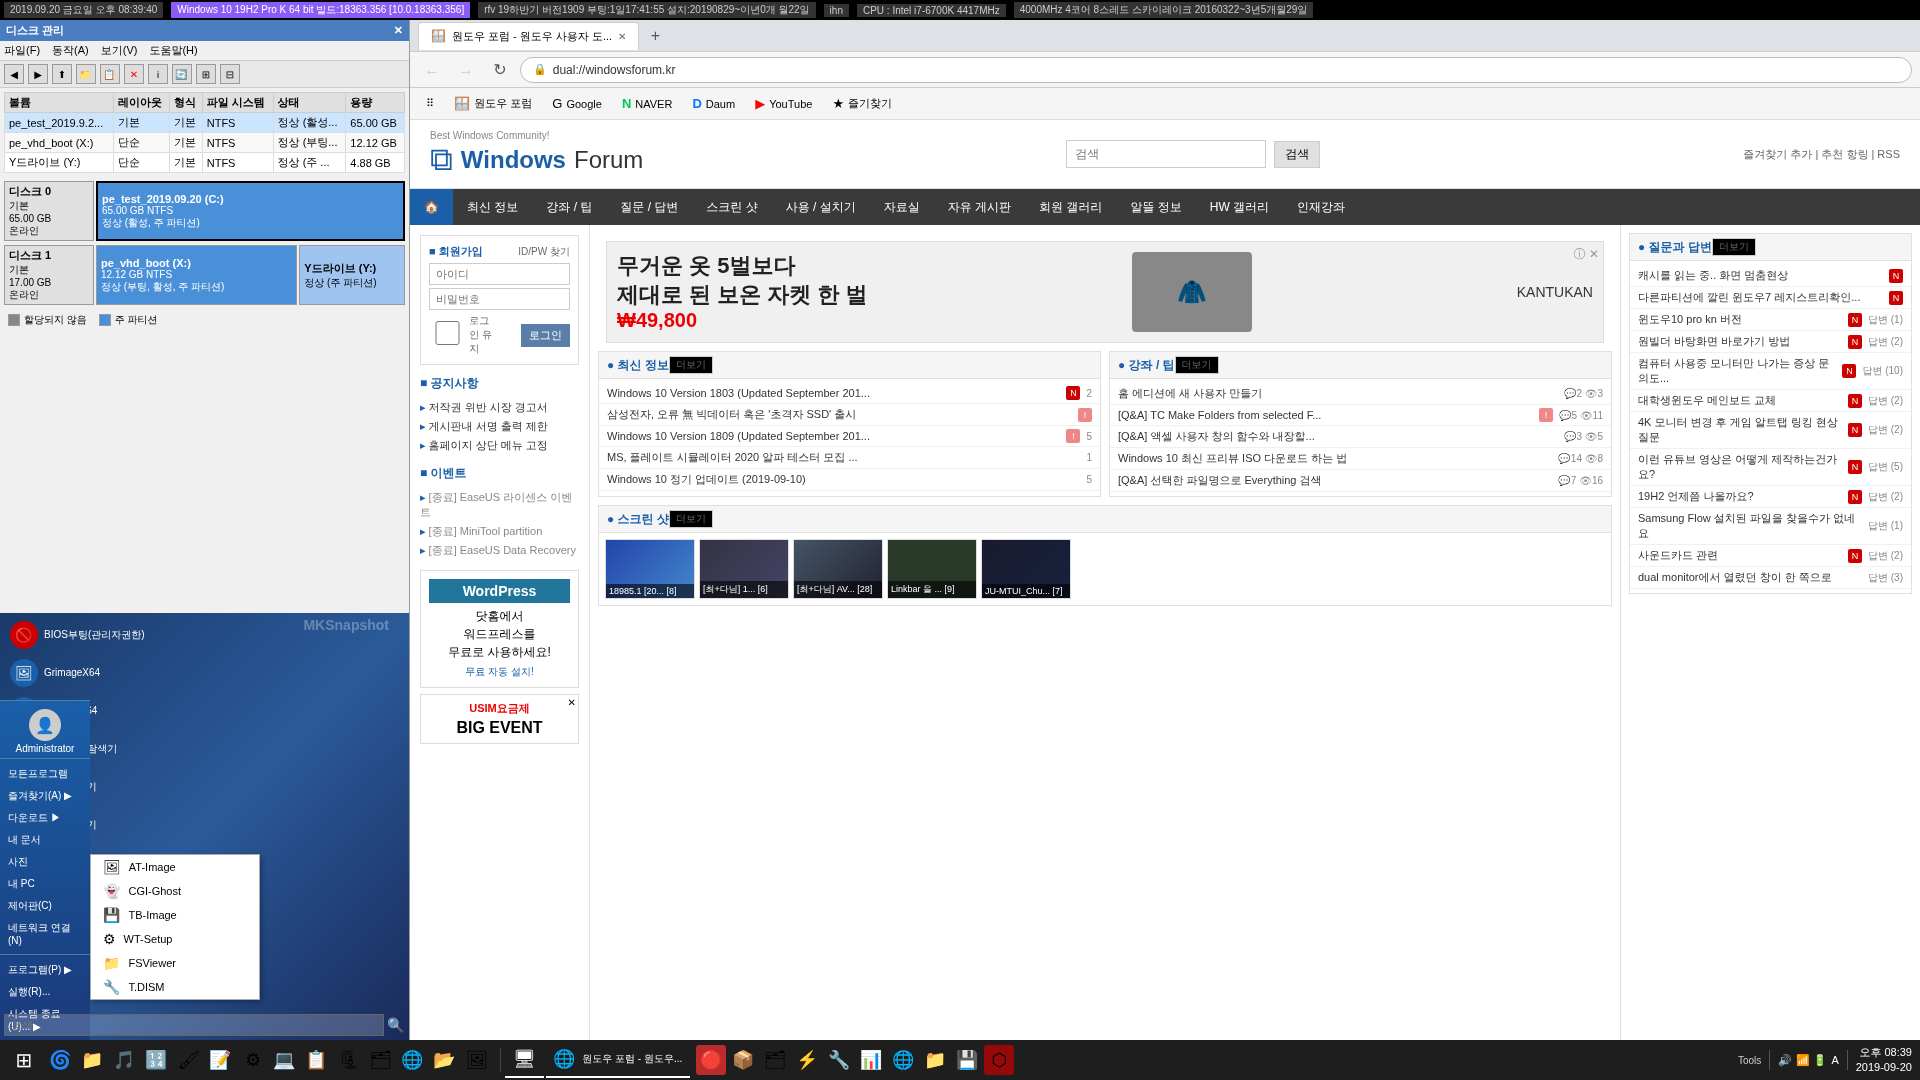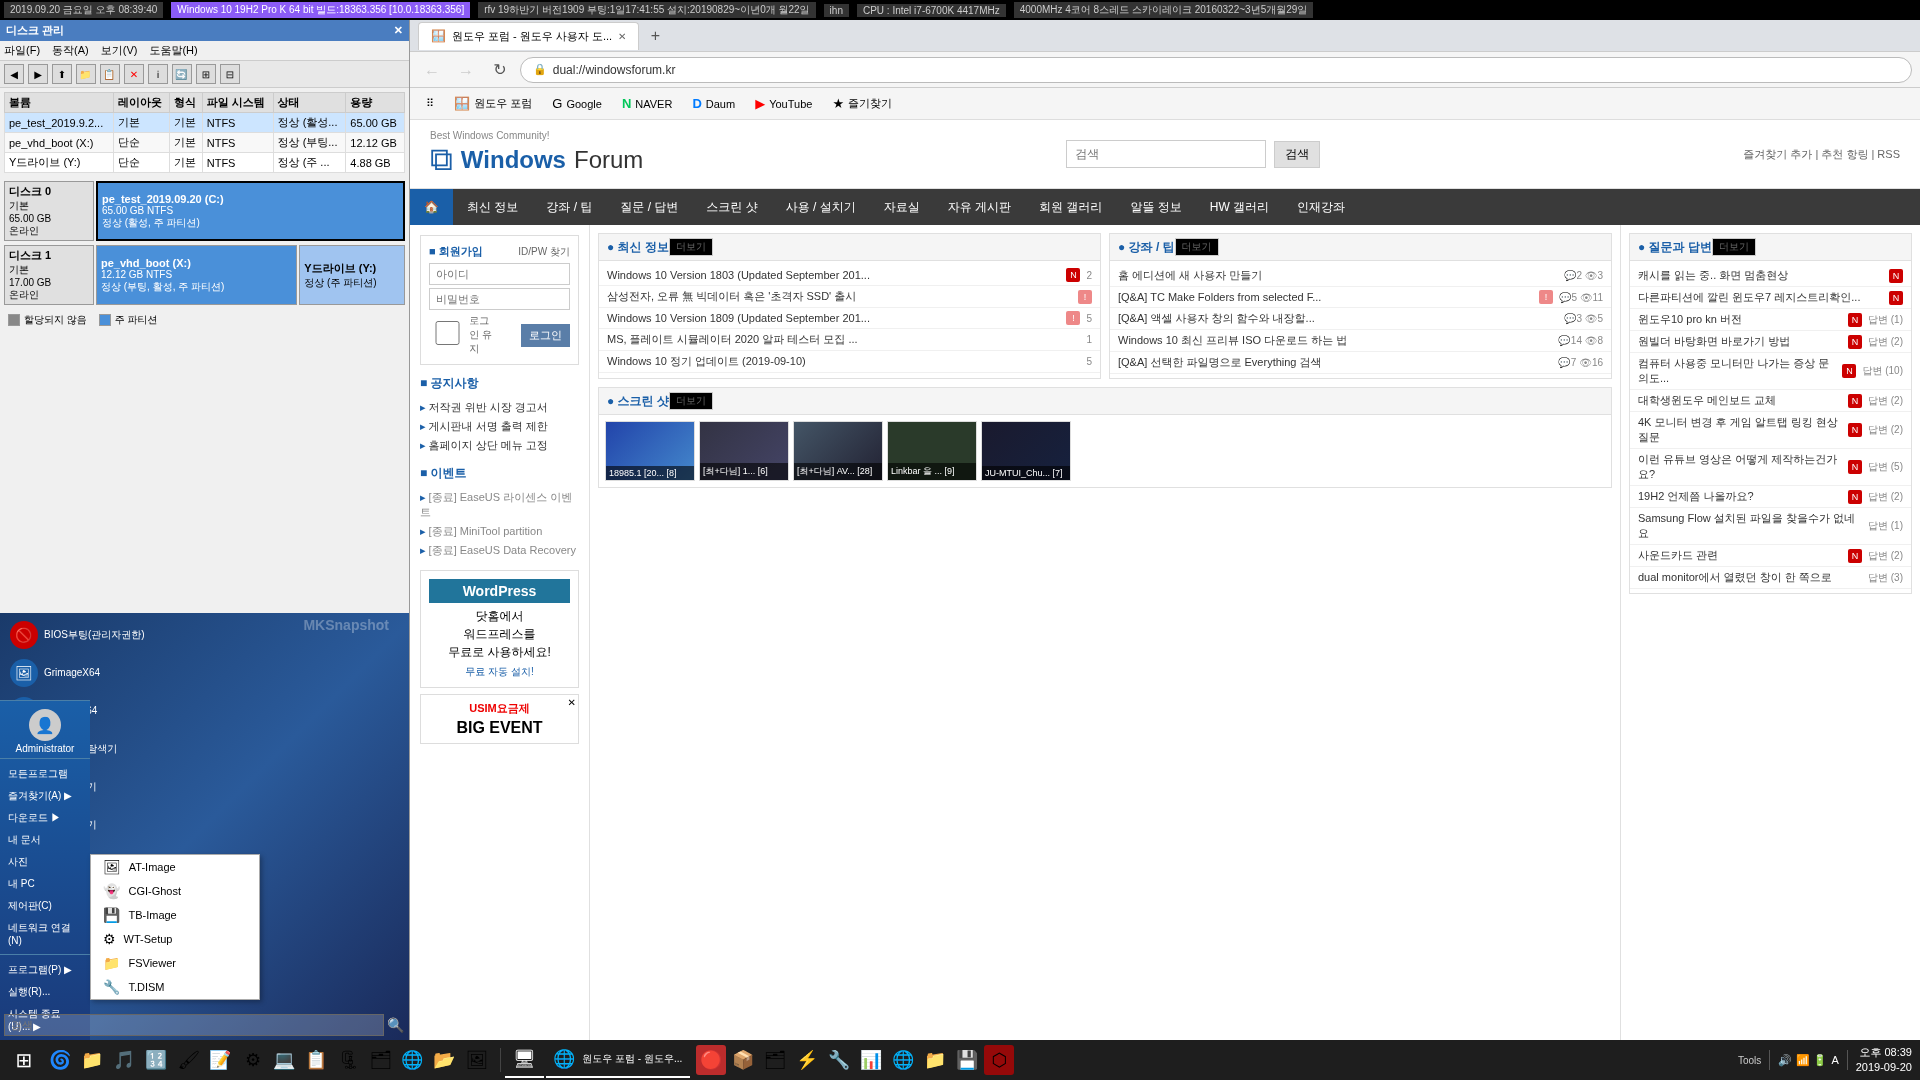--- a/index.html
+++ b/index.html
@@ -808,20 +808,29 @@
 
             <div style="border:1px solid #ddd; padding:6px; margin-top:6px; background:#fff; text-align:center; position:relative;">
               <div style="font-size:11px; font-weight:bold; color:#e00; margin-bottom:3px;">USIM요금제</div>
               <div style="font-size:16px; font-weight:bold;">BIG EVENT</div>
               <span style="position:absolute; top:2px; right:2px; font-size:10px; cursor:pointer;">✕</span>
             </div>
           </div>
 
           <div class="forum-center">
 
+            <div class="ad-kantukan">
+              <div>
+                <div class="ad-text">무거운 옷 5벌보다<br>제대로 된 보온 자켓 한 벌</div>
+                <div class="ad-price">₩49,800</div>
+              </div>
+              <div style="width:120px; height:80px; background:#888; border-radius:4px; overflow:hidden; display:flex; align-items:center; justify-content:center; color:#fff; font-size:24px;">🧥</div>
+              <div class="ad-brand">KANTUKAN</div>
+              <span class="ad-close">ⓘ ✕</span>
+            </div>
 
             <div class="two-col">
 
               <div class="content-section">
                 <div class="content-section-hdr">
                   <span class="title">● 최신 정보</span>
                   <button class="more-btn">더보기</button>
                 </div>
                 <div class="content-list">
                   <div class="content-item">

